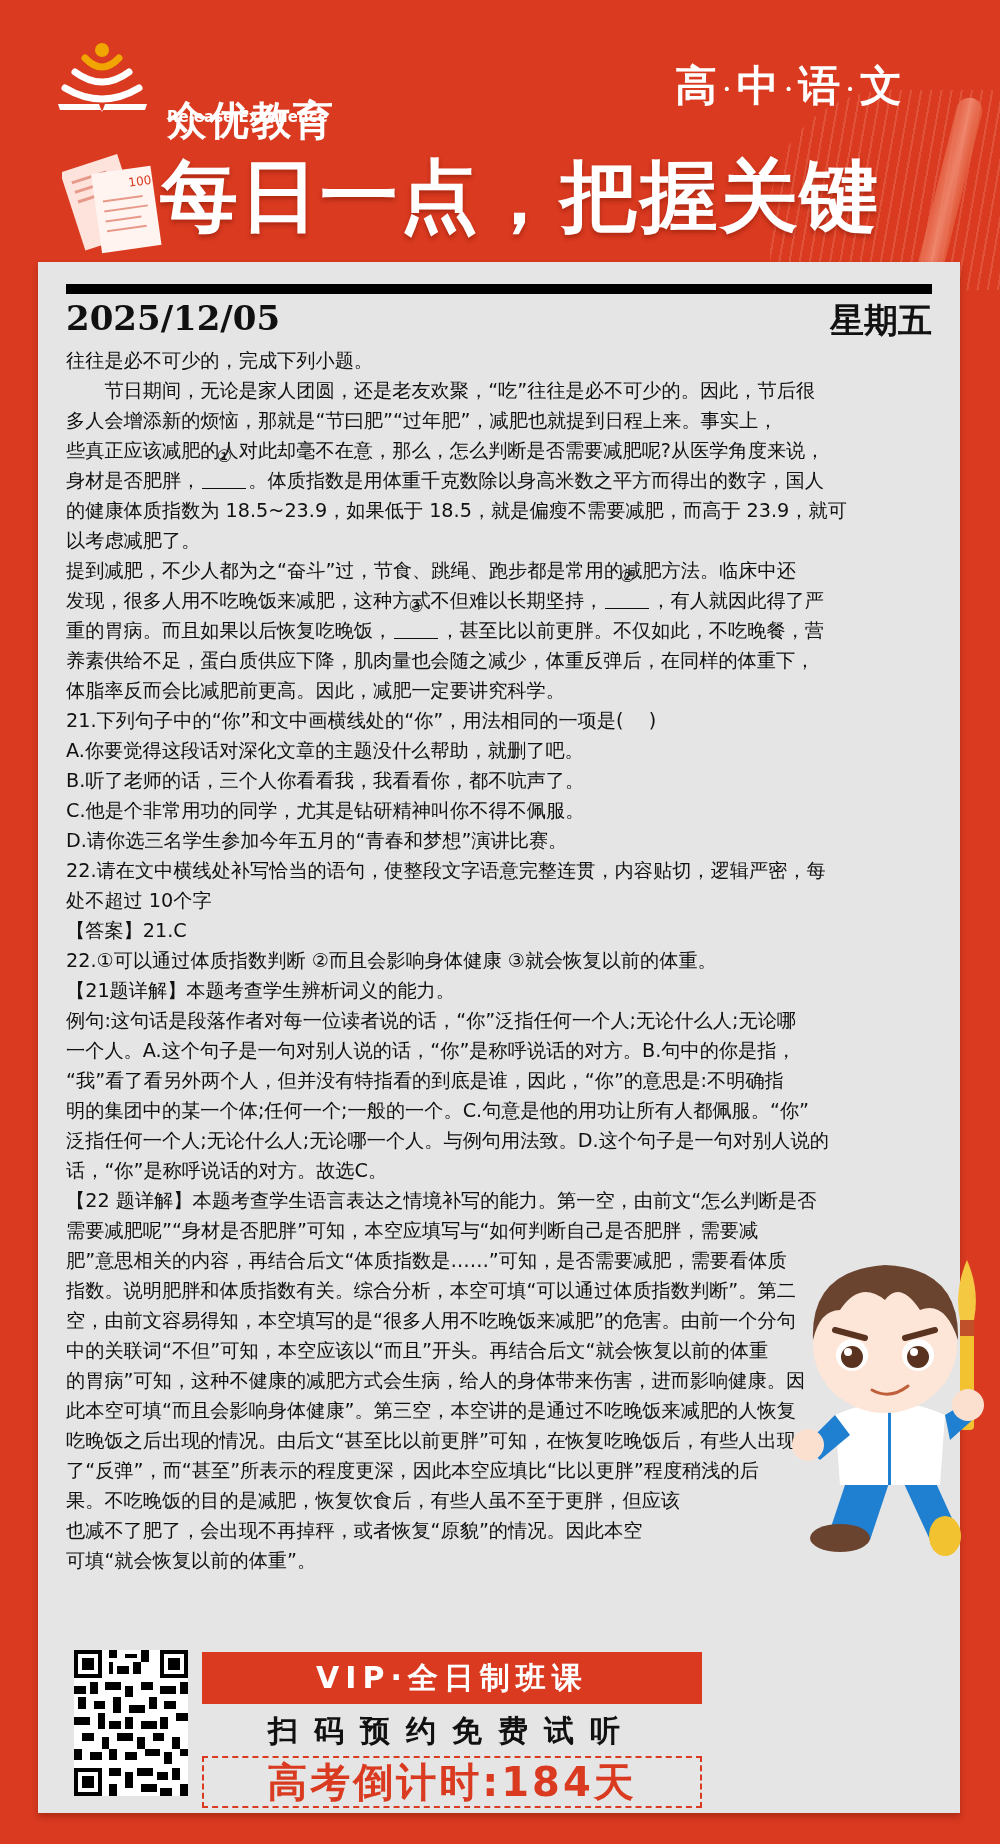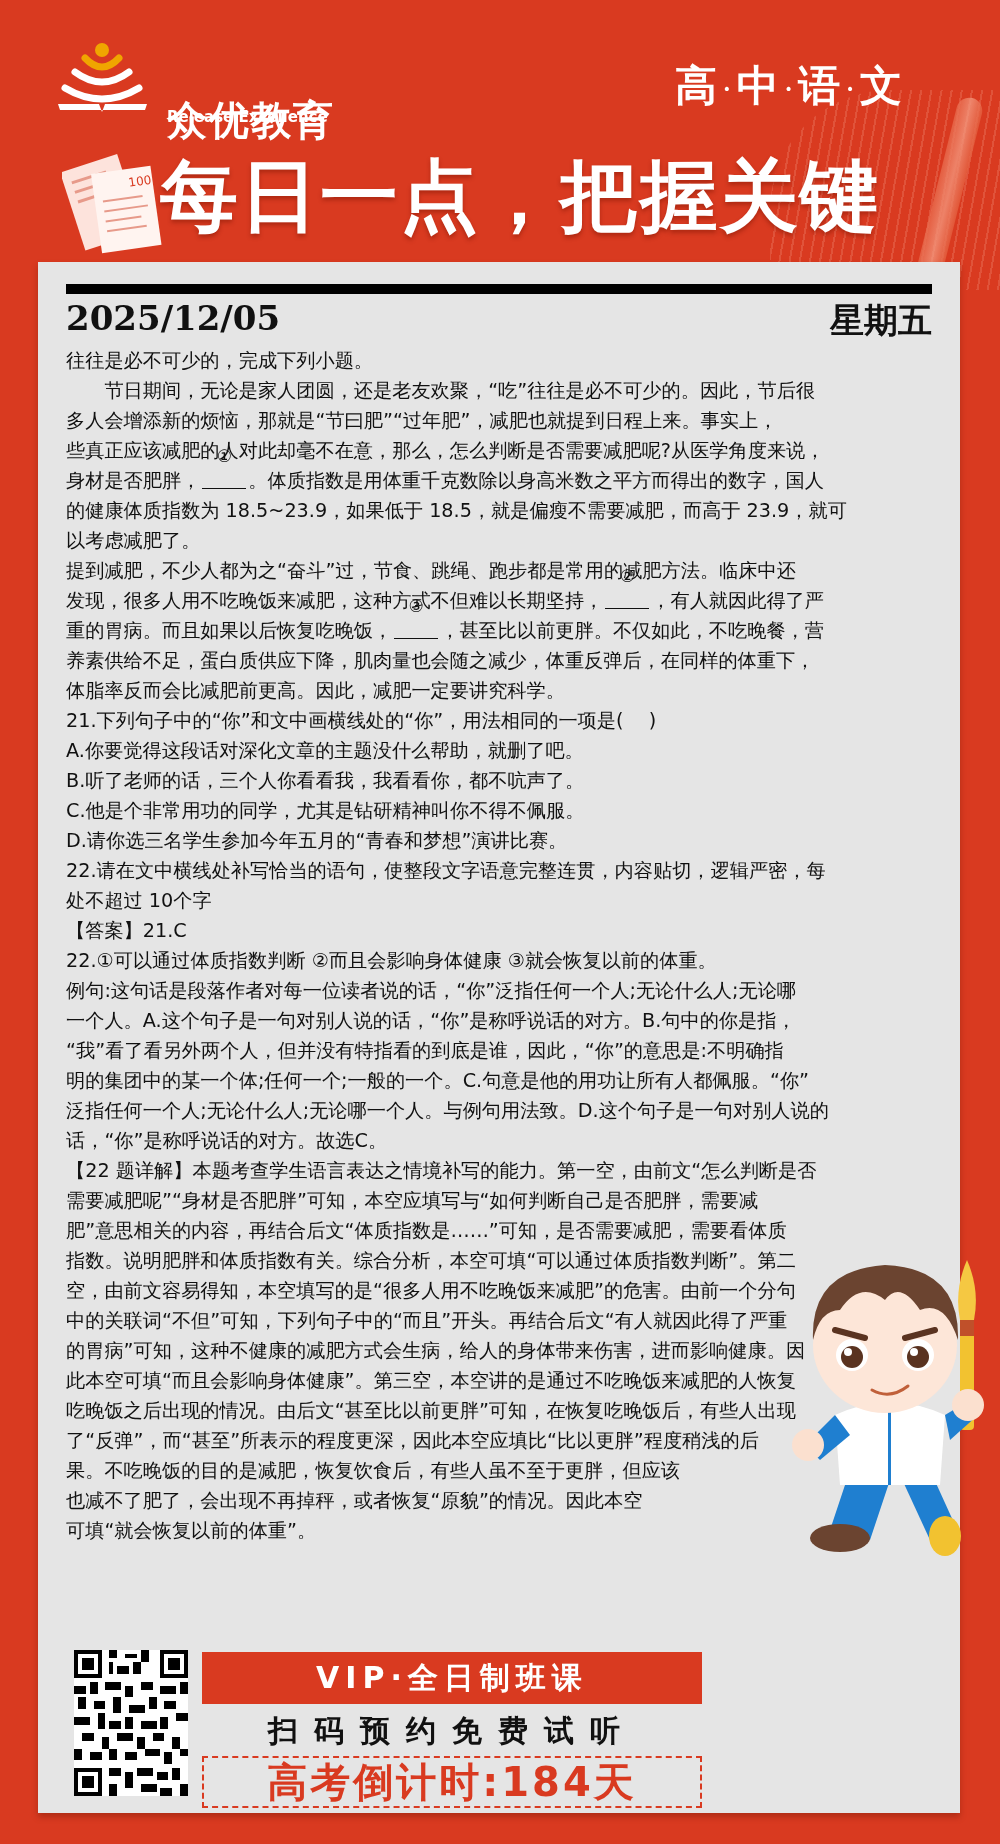--- a/index.html
+++ b/index.html
@@ -169,33 +169,34 @@
     <div class="line">A.你要觉得这段话对深化文章的主题没什么帮助，就删了吧。</div>
     <div class="line">B.听了老师的话，三个人你看看我，我看看你，都不吭声了。</div>
     <div class="line">C.他是个非常用功的同学，尤其是钻研精神叫你不得不佩服。</div>
     <div class="line">D.请你选三名学生参加今年五月的“青春和梦想”演讲比赛。</div>
     <div class="line">22.请在文中横线处补写恰当的语句，使整段文字语意完整连贯，内容贴切，逻辑严密，每</div>
     <div class="line">处不超过 10个字</div>
 
     <div class="line">【答案】21.C</div>
     <div class="line">22.①可以通过体质指数判断 ②而且会影响身体健康 ③就会恢复以前的体重。</div>
 
+    <div class="line">【21题详解】本题考查学生辨析词义的能力。</div>
     <div class="line">例句:这句话是段落作者对每一位读者说的话，“你”泛指任何一个人;无论什么人;无论哪</div>
     <div class="line">一个人。A.这个句子是一句对别人说的话，“你”是称呼说话的对方。B.句中的你是指，</div>
     <div class="line">“我”看了看另外两个人，但并没有特指看的到底是谁，因此，“你”的意思是:不明确指</div>
     <div class="line">明的集团中的某一个体;任何一个;一般的一个。C.句意是他的用功让所有人都佩服。“你”</div>
     <div class="line">泛指任何一个人;无论什么人;无论哪一个人。与例句用法致。D.这个句子是一句对别人说的</div>
     <div class="line">话，“你”是称呼说话的对方。故选C。</div>
 
     <div class="line">【22 题详解】本题考查学生语言表达之情境补写的能力。第一空，由前文“怎么判断是否</div>
     <div class="line">需要减肥呢”“身材是否肥胖”可知，本空应填写与“如何判断自己是否肥胖，需要减</div>
     <div class="line">肥”意思相关的内容，再结合后文“体质指数是……”可知，是否需要减肥，需要看体质</div>
     <div class="line">指数。说明肥胖和体质指数有关。综合分析，本空可填“可以通过体质指数判断”。第二</div>
     <div class="line">空，由前文容易得知，本空填写的是“很多人用不吃晚饭来减肥”的危害。由前一个分句</div>
-    <div class="line">中的关联词“不但”可知，下列句子中的“而且”开头。再结合后文“有人就因此得了严重</div>
+    <div class="line">中的关联词“不但”可知，本空应该以“而且”开头。再结合后文“就会恢复以前的体重</div>
     <div class="line">的胃病”可知，这种不健康的减肥方式会生病，给人的身体带来伤害，进而影响健康。因</div>
     <div class="line">此本空可填“而且会影响身体健康”。第三空，本空讲的是通过不吃晚饭来减肥的人恢复</div>
     <div class="line">吃晚饭之后出现的情况。由后文“甚至比以前更胖”可知，在恢复吃晚饭后，有些人出现</div>
     <div class="line">了“反弹”，而“甚至”所表示的程度更深，因此本空应填比“比以更胖”程度稍浅的后</div>
     <div class="line">果。不吃晚饭的目的是减肥，恢复饮食后，有些人虽不至于更胖，但应该</div>
     <div class="line">也减不了肥了，会出现不再掉秤，或者恢复“原貌”的情况。因此本空</div>
     <div class="line">可填“就会恢复以前的体重”。</div>
   </div>
 
   <div class="promo">

